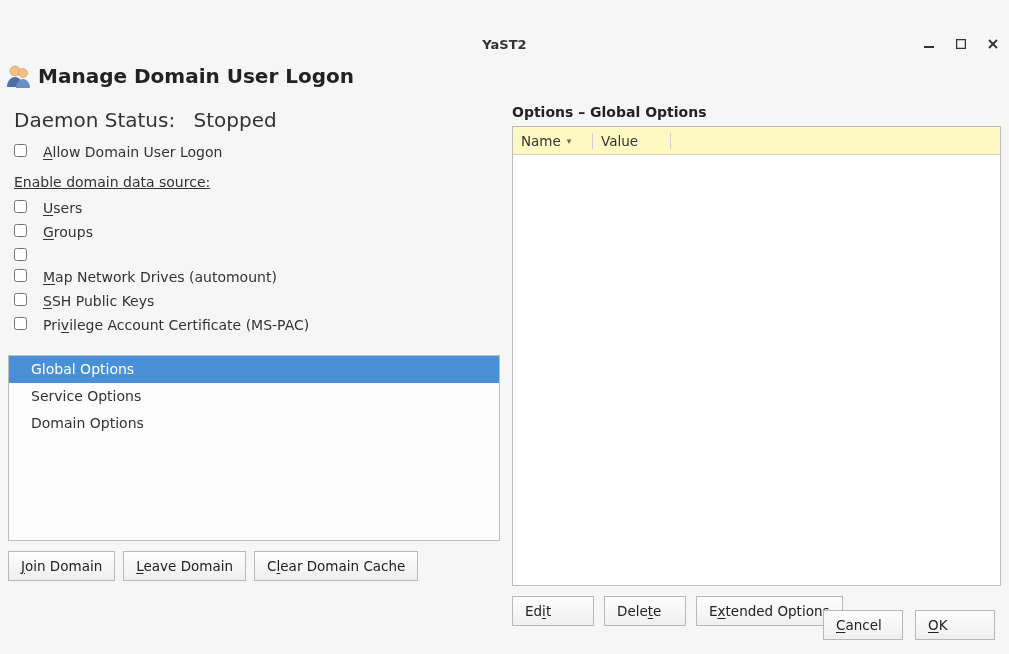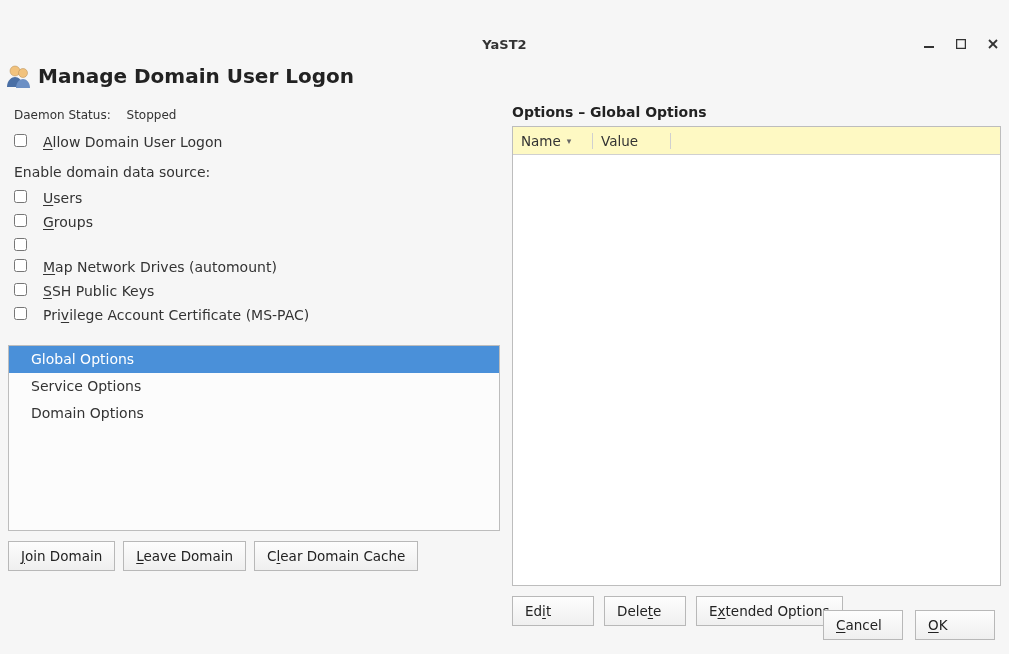--- a/index.html
+++ b/index.html
@@ -70,21 +70,21 @@
     display: flex;
     flex-direction: column;
   }
   .right-col {
     flex: 1 1 auto;
     display: flex;
     flex-direction: column;
   }
   .status-row {
     padding: 6px 6px 8px 6px;
-    font-size: 12px;
+    font-size: 20px;
     color: #333;
   }
   .status-row .status-label { margin-right: 12px; }
   .chk-row {
     display: flex;
     padding: 4px 6px;
     gap: 16px;
     font-size: 14px;
     color: #333;
   }
@@ -92,20 +92,21 @@
     width: 13px; height: 13px;
     margin: 0;
     accent-color: #888;
   }
   .chk-row label { cursor: default; }
   .chk-row .mn { text-decoration: underline; text-underline-offset: 2px; }
   .section-label {
     padding: 10px 6px 6px 6px;
     font-size: 14px;
     color: #333;
+    text-decoration: underline;
   }
   .options-list {
     margin: 18px 0 0 0;
     border: 1px solid #bdbdbd;
     background: #fcfcfc;
     height: 186px;
     overflow-y: auto;
   }
   .opt-item {
     padding: 3px 22px;

